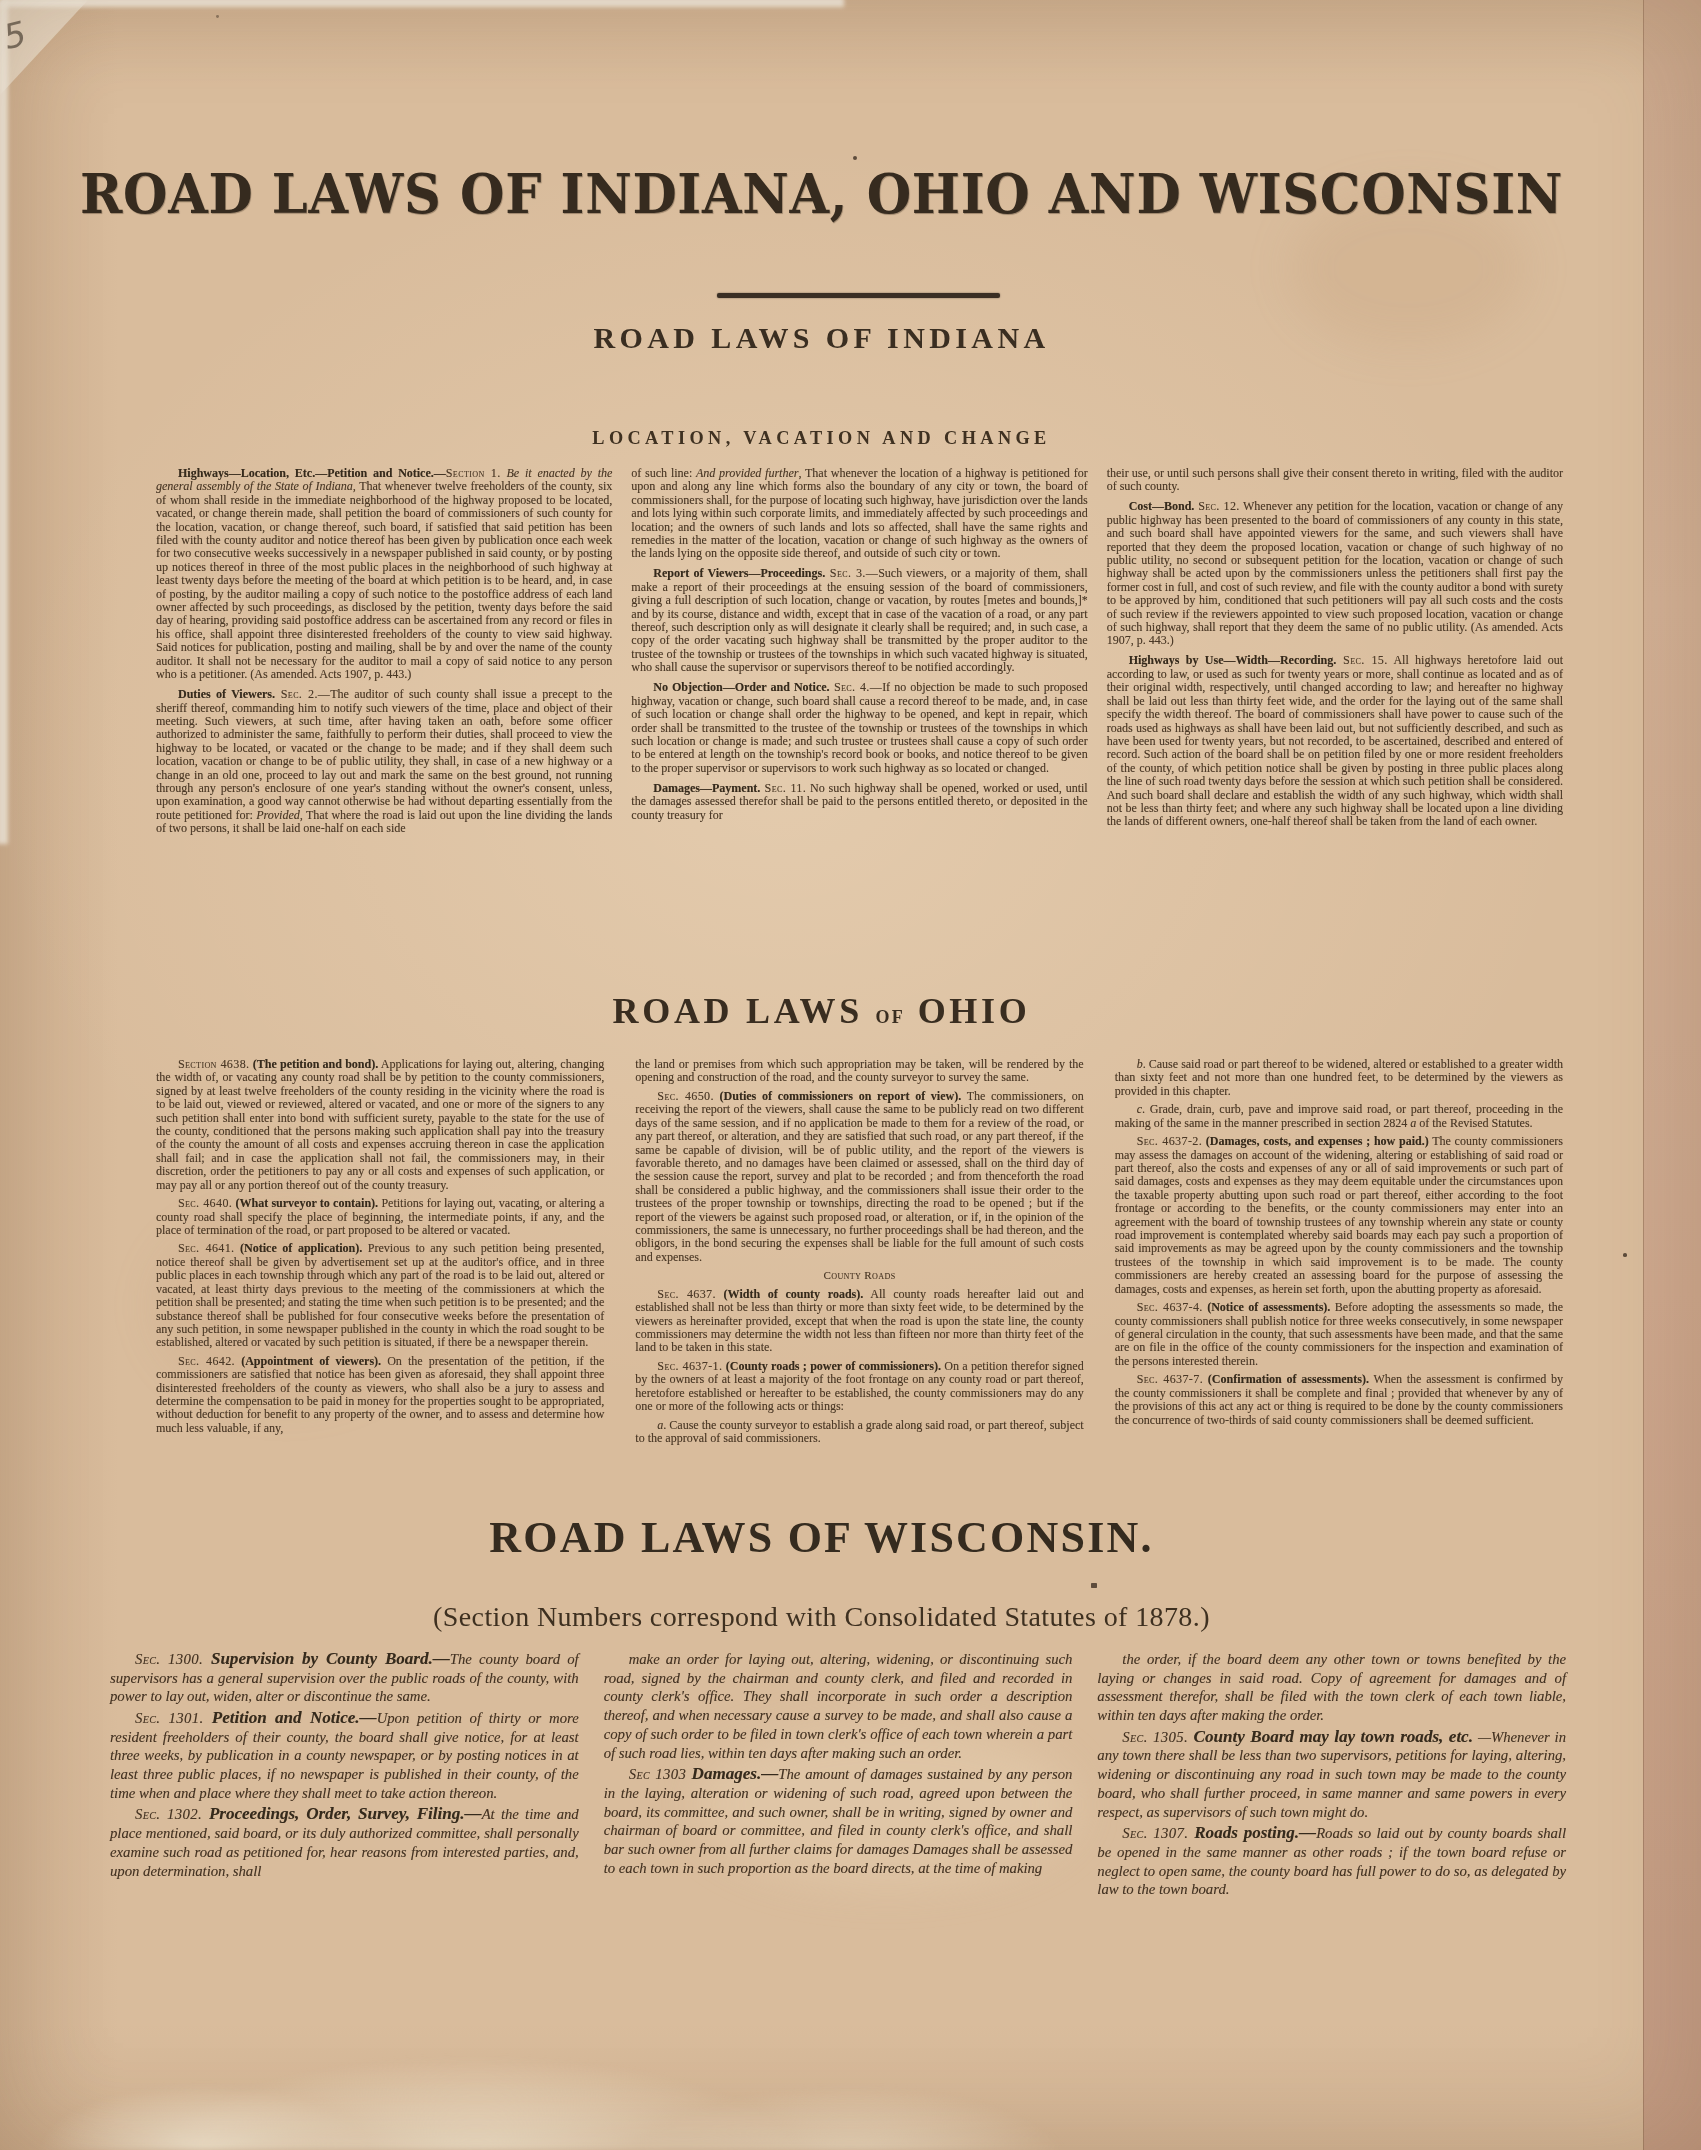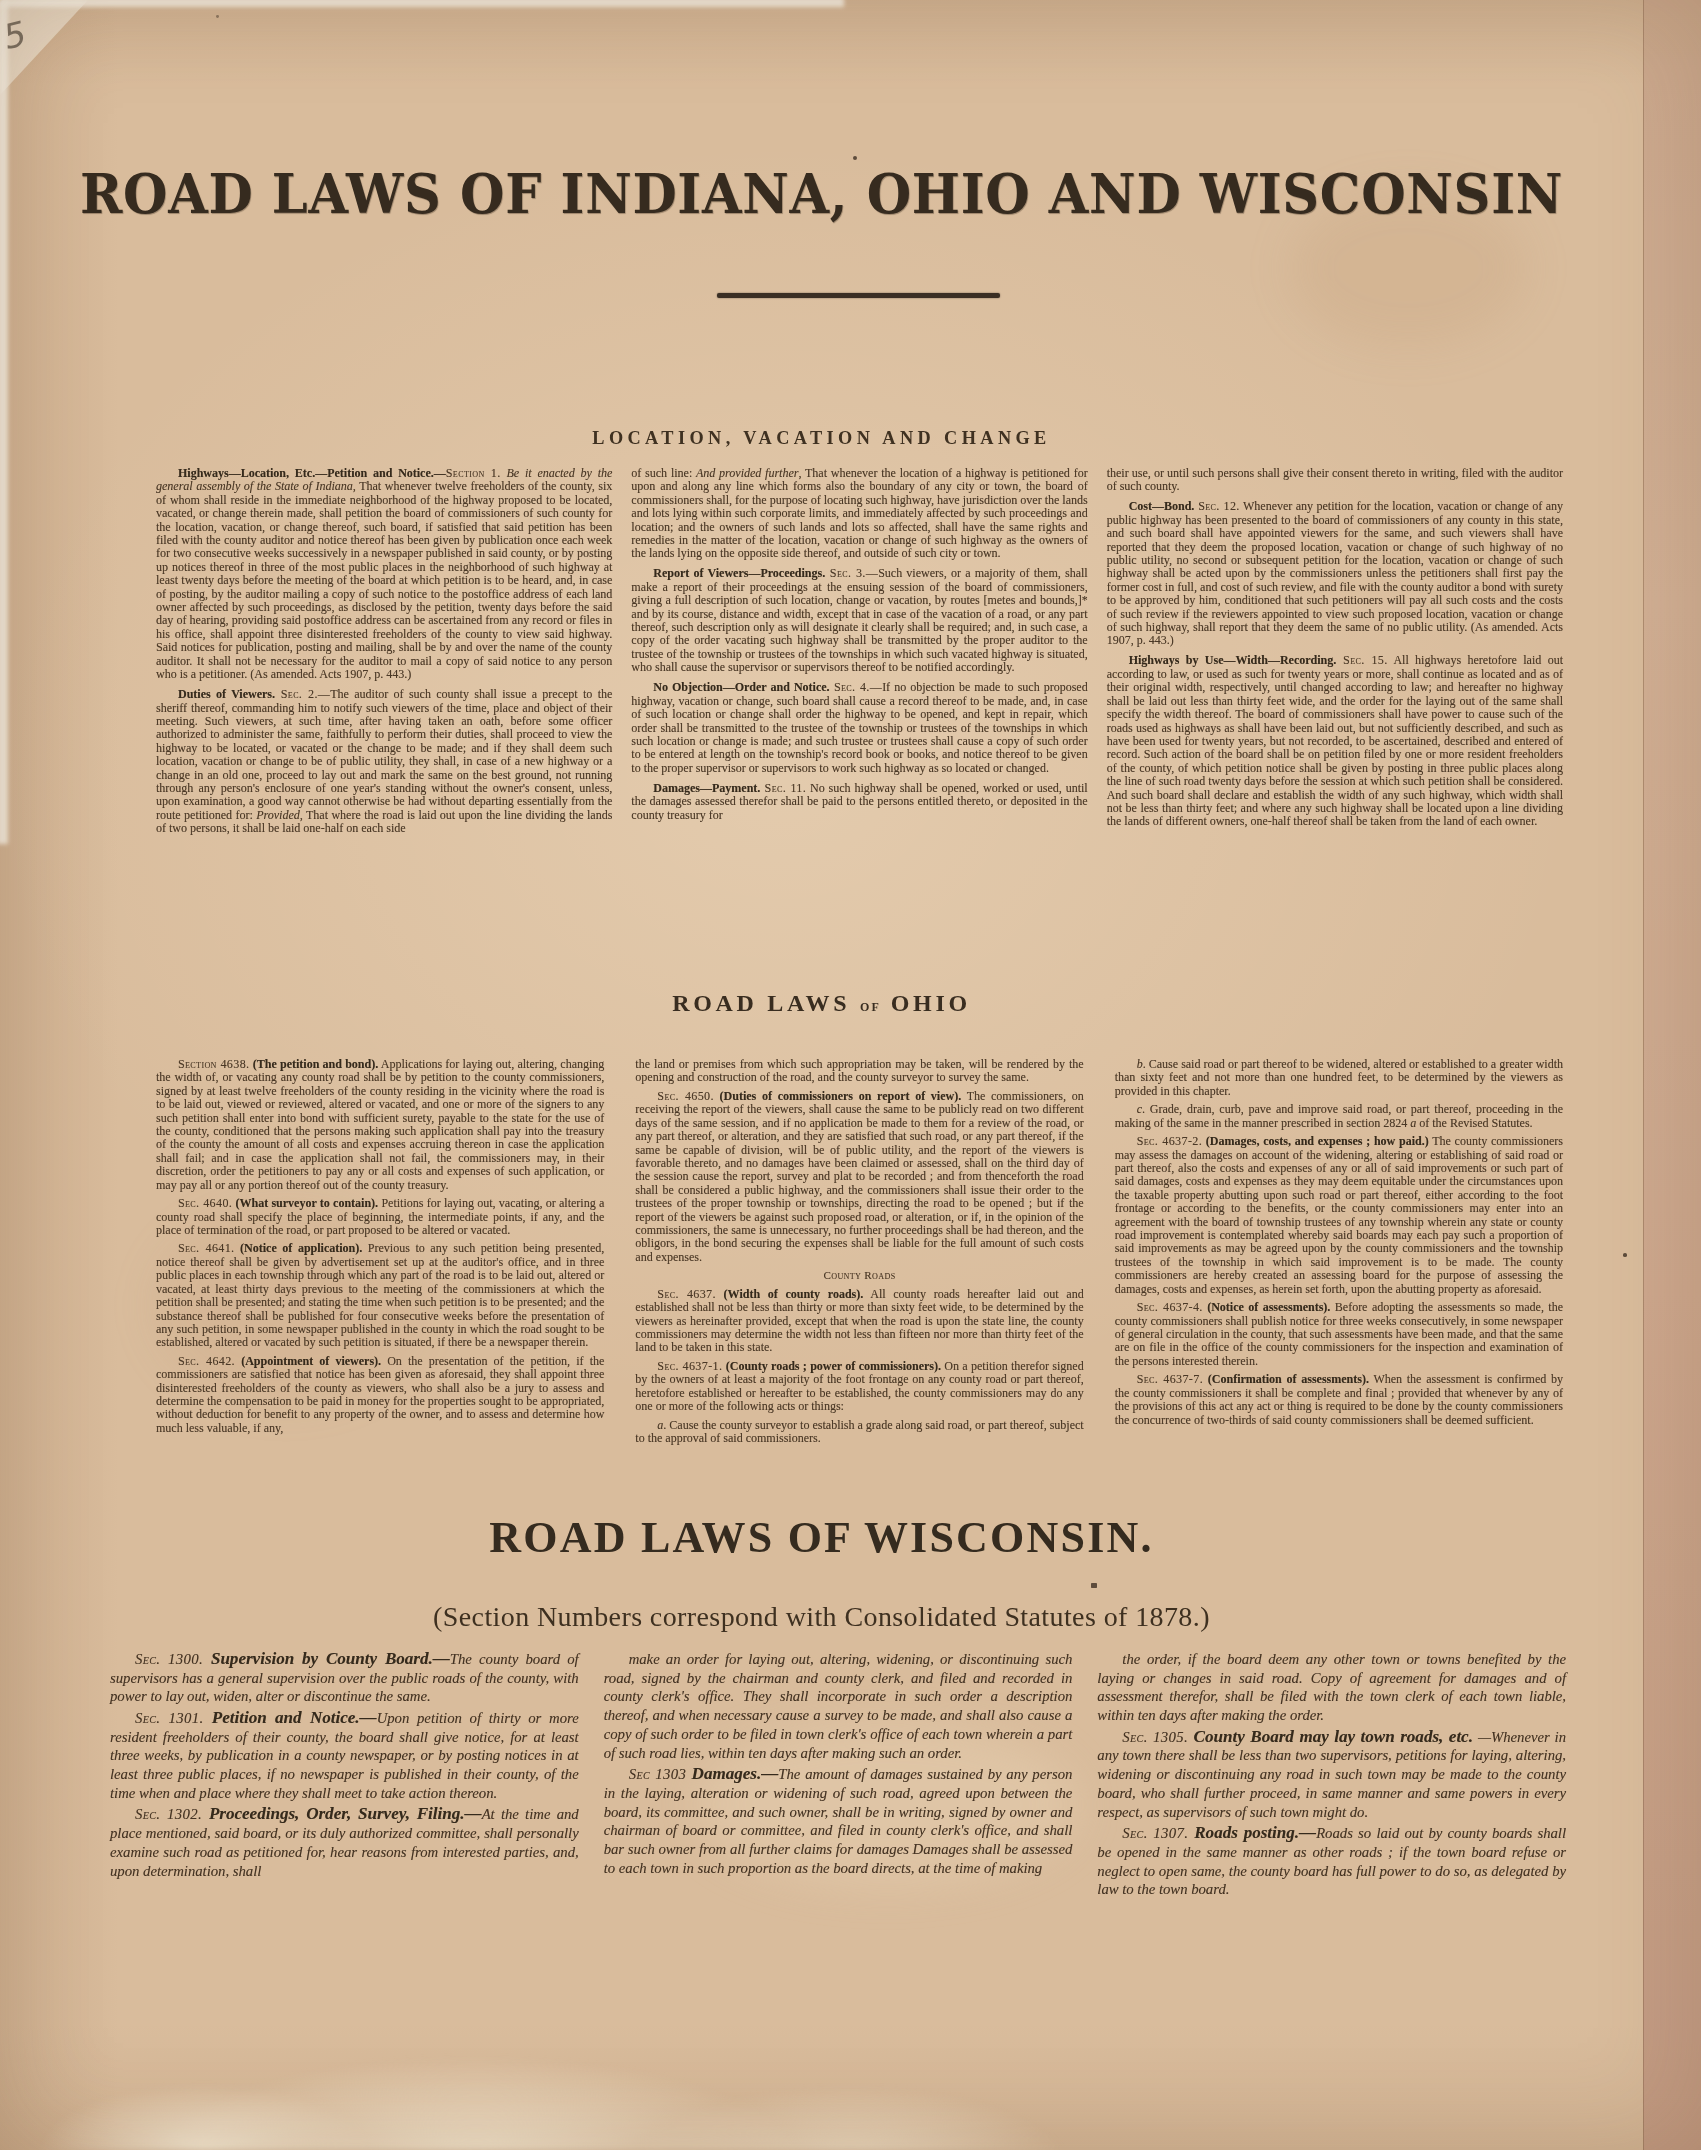--- a/index.html
+++ b/index.html
@@ -13,21 +13,21 @@
       linear-gradient(to top, rgba(150,108,78,.10), rgba(150,108,78,0) 6%);
     font-family:"Liberation Serif","DejaVu Serif",serif;
   }
   #page::after{content:""; position:absolute; inset:0; box-shadow:inset 0 0 103px rgba(115,80,50,.22); pointer-events:none;}
   .centered{position:absolute; left:0; width:1643px; text-align:center;}
   .main-title{top:164px; font-family:"DejaVu Serif","Liberation Serif",serif; font-weight:700; font-size:51px; letter-spacing:0.7px; color:#362b1f; transform:scaleY(1.05); text-shadow:0.7px 0.7px 0.7px rgba(50,35,20,.35);}
   .title-divider{position:absolute; top:293px; left:717px; width:283px; height:5.1px; background:#3a2f24; border-radius:2.2px; box-shadow:0 0 1.5px rgba(58,47,36,.8);}
   .indiana-heading{top:321px; font-size:30px; font-weight:700; letter-spacing:4.4px; color:#3a2e21;}
   .acts-line{top:384px; font-size:19px; color:#45341f; letter-spacing:0.4px;}
   .loc-subhead{top:428px; font-size:18.3px; font-weight:600; letter-spacing:4.4px; color:#3f3121;}
-  .ohio-heading{top:990px; font-size:24px; font-weight:700; letter-spacing:3.7px; color:#392d20;}
+  .ohio-heading{top:990px; font-size:36px; font-weight:700; letter-spacing:3.7px; color:#392d20;}
   .of-small{font-size:.72em; letter-spacing:2.2px;}
   .wis-heading{top:1512px; font-size:44px; font-weight:700; letter-spacing:2.2px; color:#352b1f;}
   .wis-subtitle{top:1601px; font-size:28px; color:#3e3020; letter-spacing:0.4px;}
   .cols{position:absolute; display:flex;}
   .cols-indiana{top:467px; left:156px; width:1407px; gap:19px;}
   .cols-ohio{top:1058px; left:156px; width:1407px; gap:31px;}
   .cols-wis{top:1650px; left:110px; width:1456px; gap:25px;font-style:italic;}
   .col{flex:1 1 0; min-width:0;}
   .para{margin:0 0 6.6px; text-indent:22px; text-align:justify; font-size:12px; line-height:13.4px; color:#4a3826; text-shadow:0.2px 0.2px 0.4px rgba(60,40,20,.35);}
   .cols-ohio .para{margin-bottom:5.1px;}
@@ -69,20 +69,21 @@
   <div class="corner-wedge"></div>
   <div class="blotch blotch1"></div>
   <div class="blotch blotch2"></div>
   <div class="blotch blotch3"></div>
 
   <div class="pencil-mark">5</div>
 
   <div class="centered main-title">ROAD LAWS OF INDIANA, OHIO AND WISCONSIN</div>
   <div class="title-divider"></div>
 
+  <div class="centered indiana-heading">ROAD LAWS OF INDIANA</div>
   <div class="centered loc-subhead">LOCATION, VACATION AND CHANGE</div>
 
   <div class="cols cols-indiana">
     <div class="col">
         <p class="para"><span class="run-b">Highways—Location, Etc.—Petition and Notice.—</span><span class="run-sc">Section 1.</span><span class="run-i">  Be it enacted by the general assembly of the State of Indiana</span><span class="run-n">, That whenever twelve freeholders of the county, six of whom shall reside in the immediate neighborhood of the highway proposed to be located, vacated, or change therein made, shall petition the board of commissioners of such county for the location, vacation, or change thereof, such board, if satisfied that said petition has been filed with the county auditor and notice thereof has been given by publication once each week for two consecutive weeks successively in a newspaper published in said county, or by posting up notices thereof in three of the most public places in the neighborhood of such highway at least twenty days before the meeting of the board at which petition is to be heard, and, in case of posting, by the auditor mailing a copy of such notice to the postoffice address of each land owner affected by such proceedings, as disclosed by the petition, twenty days before the said day of hearing, providing said postoffice address can be ascertained from any record or files in his office, shall appoint three disinterested freeholders of the county to view said highway.  Said notices for publication, posting and mailing, shall be by and over the name of the county auditor.  It shall not be necessary for the auditor to mail a copy of said notice to any person who is a petitioner.  (As amended.  Acts 1907, p. 443.)</span></p>
         <p class="para"><span class="run-b">Duties of Viewers.</span><span class="run-sc">  Sec. 2.—</span><span class="run-n">The auditor of such county shall issue a precept to the sheriff thereof, commanding him to notify such viewers of the time, place and object of their meeting.  Such viewers, at such time, after having taken an oath, before some officer authorized to administer the same, faithfully to perform their duties, shall proceed to view the highway to be located, or vacated or the change to be made; and if they shall deem such location, vacation or change to be of public utility, they shall, in case of a new highway or a change in an old one, proceed to lay out and mark the same on the best ground, not running through any person's enclosure of one year's standing without the owner's consent, unless, upon examination, a good way cannot otherwise be had without departing essentially from the route petitioned for: </span><span class="run-i">Provided</span><span class="run-n">, That where the road is laid out upon the line dividing the lands of two persons, it shall be laid one-half on each side</span></p>
       </div>
     <div class="col">
         <p class="para noindent"><span class="run-n">of such line:  </span><span class="run-i">And provided further</span><span class="run-n">, That whenever the location of a highway is petitioned for upon and along any line which forms also the boundary of any city or town, the board of commissioners shall, for the purpose of locating such highway, have jurisdiction over the lands and lots lying within such corporate limits, and immediately affected by such proceedings and location;  and the owners of such lands and lots so affected, shall have the same rights and remedies in the matter of the location, vacation or change of such highway as the owners of the lands lying on the opposite side thereof, and outside of such city or town.</span></p>
         <p class="para"><span class="run-b">Report of Viewers—Proceedings.</span><span class="run-sc">  Sec. 3.—</span><span class="run-n">Such viewers, or a majority of them, shall make a report of their proceedings at the ensuing session of the board of commissioners, giving a full description of such location, change or vacation, by routes [metes and bounds,]* and by its course, distance and width, except that in case of the vacation of a road, or any part thereof, such description only as will designate it clearly shall be required;  and, in such case, a copy of the order vacating such highway shall be transmitted by the proper auditor to the trustee of the township or trustees of the townships in which such vacated highway is situated, who shall cause the supervisor or supervisors thereof to be notified accordingly.</span></p>

